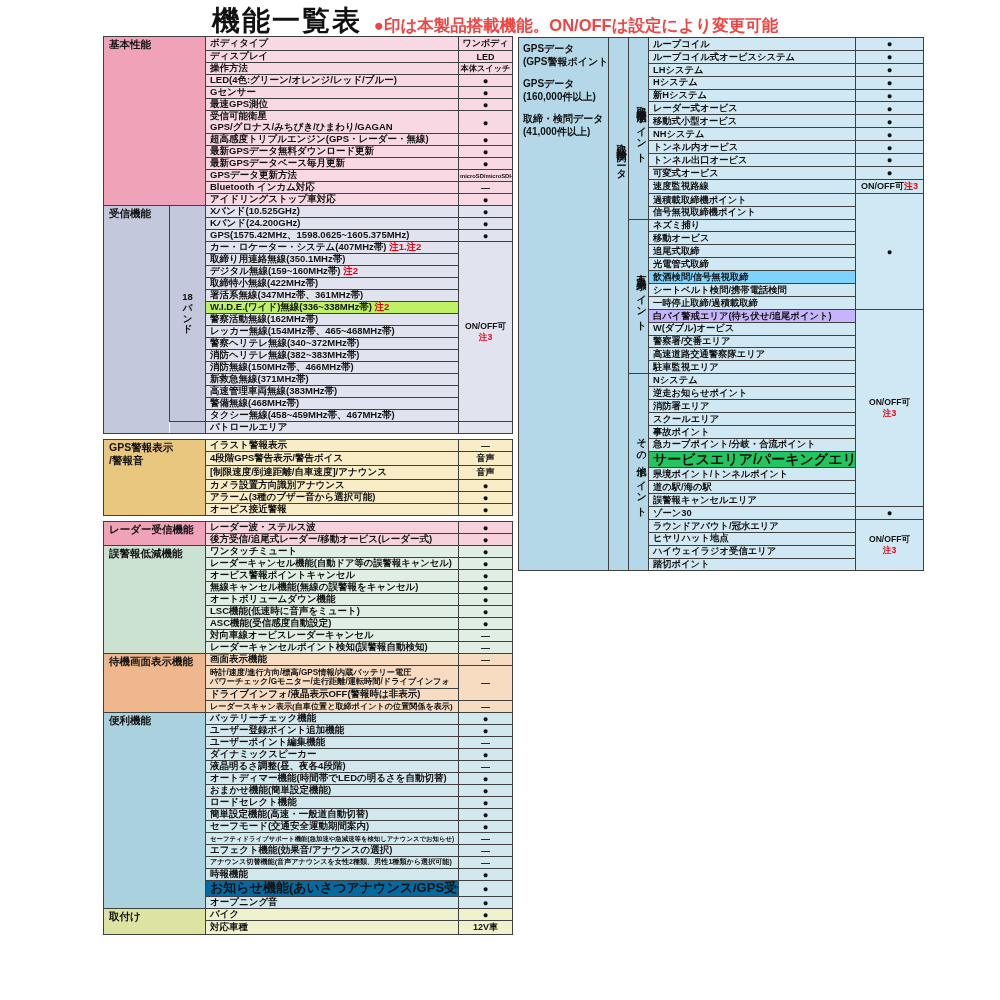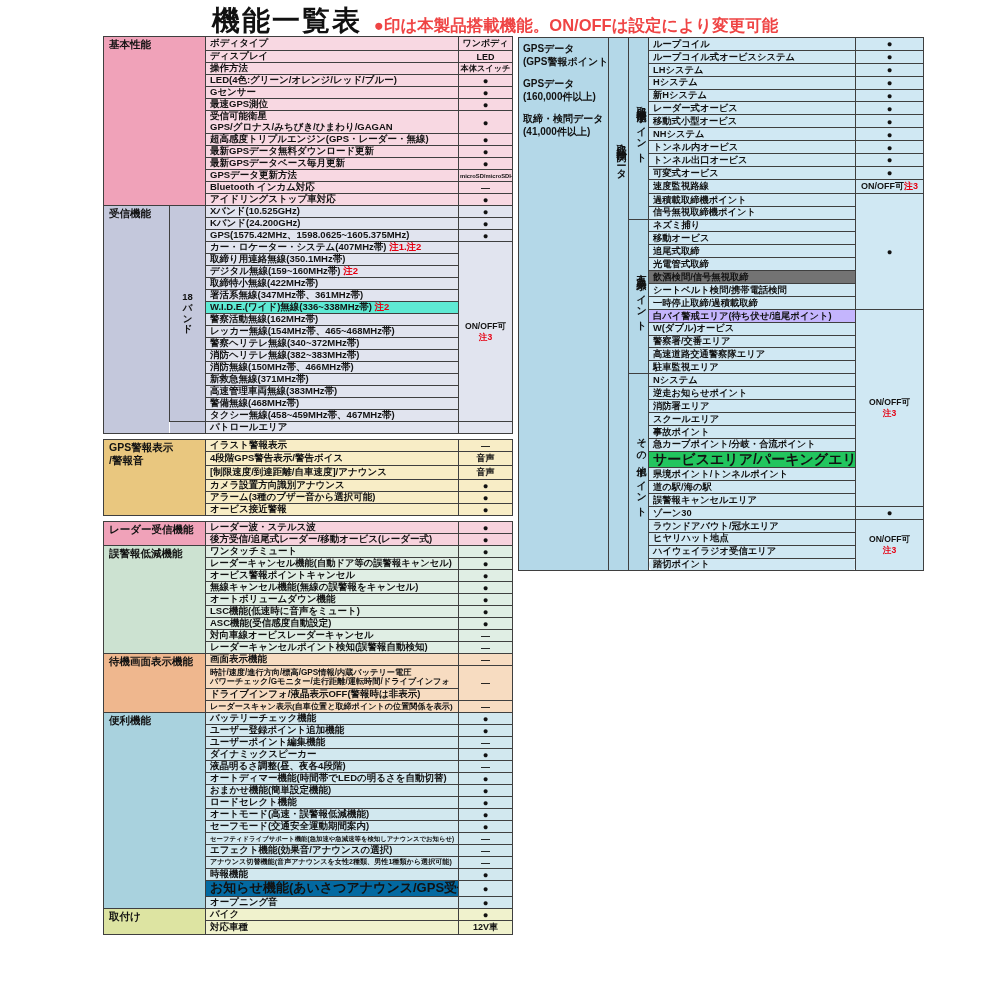--- a/index.html
+++ b/index.html
@@ -139,21 +139,21 @@
           <tr>
             <td class="lbl" style="background: rgb(225, 228, 239);">デジタル無線(159~160MHz帯) <span class="red">注2</span></td>
           </tr>
           <tr>
             <td class="lbl" style="background: rgb(225, 228, 239);">取締特小無線(422MHz帯)</td>
           </tr>
           <tr>
             <td class="lbl" style="background: rgb(225, 228, 239);">署活系無線(347MHz帯、361MHz帯)</td>
           </tr>
           <tr>
-            <td class="lbl" style="background: #5eead4;">W.I.D.E.(ワイド)無線(336~338MHz帯) <span class="red">注2</span></td>
+            <td class="lbl" style="background: #bef264;">W.I.D.E.(ワイド)無線(336~338MHz帯) <span class="red">注2</span></td>
           </tr>
           <tr>
             <td class="lbl" style="background: rgb(225, 228, 239);">警察活動無線(162MHz帯)</td>
           </tr>
           <tr>
             <td class="lbl" style="background: rgb(225, 228, 239);">レッカー無線(154MHz帯、465~468MHz帯)</td>
           </tr>
           <tr>
             <td class="lbl" style="background: rgb(225, 228, 239);">警察ヘリテレ無線(340~372MHz帯)</td>
           </tr>
@@ -344,21 +344,21 @@
           </tr>
           <tr>
             <td class="lbl" style="background: rgb(210, 232, 239);">おまかせ機能(簡単設定機能)</td>
             <td class="val bullet" style="background: rgb(210, 232, 239);">●</td>
           </tr>
           <tr>
             <td class="lbl" style="background: rgb(210, 232, 239);">ロードセレクト機能</td>
             <td class="val bullet" style="background: rgb(210, 232, 239);">●</td>
           </tr>
           <tr>
-            <td class="lbl" style="background: rgb(210, 232, 239);">オートモード(高速・誤警報低減機能)</td>
+            <td class="lbl" style="background: rgb(210, 232, 239);">簡単設定機能(高速・一般道自動切替)</td>
             <td class="val bullet" style="background: rgb(210, 232, 239);">●</td>
           </tr>
           <tr>
             <td class="lbl" style="background: rgb(210, 232, 239);">セーフモード(交通安全運動期間案内)</td>
             <td class="val bullet" style="background: rgb(210, 232, 239);">●</td>
           </tr>
           <tr>
             <td class="lbl" style="background: rgb(210, 232, 239); font-size: 6.4px;">セーフティドライブサポート機能(急加速や急減速等を検知しアナウンスでお知らせ)</td>
             <td class="val" style="background: rgb(210, 232, 239);">―</td>
           </tr>
@@ -484,21 +484,21 @@
             <tr>
               <td class="lbl" style="background: rgb(208, 232, 243);">移動オービス</td>
             </tr>
             <tr>
               <td class="lbl" style="background: rgb(208, 232, 243);">追尾式取締</td>
             </tr>
             <tr>
               <td class="lbl" style="background: rgb(208, 232, 243);">光電管式取締</td>
             </tr>
             <tr>
-              <td class="lbl" style="background: #737373;">飲酒検問/信号無視取締</td>
+              <td class="lbl" style="background: #7dd3fc;">飲酒検問/信号無視取締</td>
             </tr>
             <tr>
               <td class="lbl" style="background: rgb(208, 232, 243);">シートベルト検問/携帯電話検問</td>
             </tr>
             <tr>
               <td class="lbl" style="background: rgb(208, 232, 243);">一時停止取締/過積載取締</td>
             </tr>
             <tr>
               <td class="lbl" style="background: #c4b5fd;">白バイ警戒エリア(待ち伏せ/追尾ポイント)</td>
               <td class="val stack" rowspan="15" style="background: rgb(208, 232, 243);">ON/OFF可<br><span class="red">注3</span></td>

